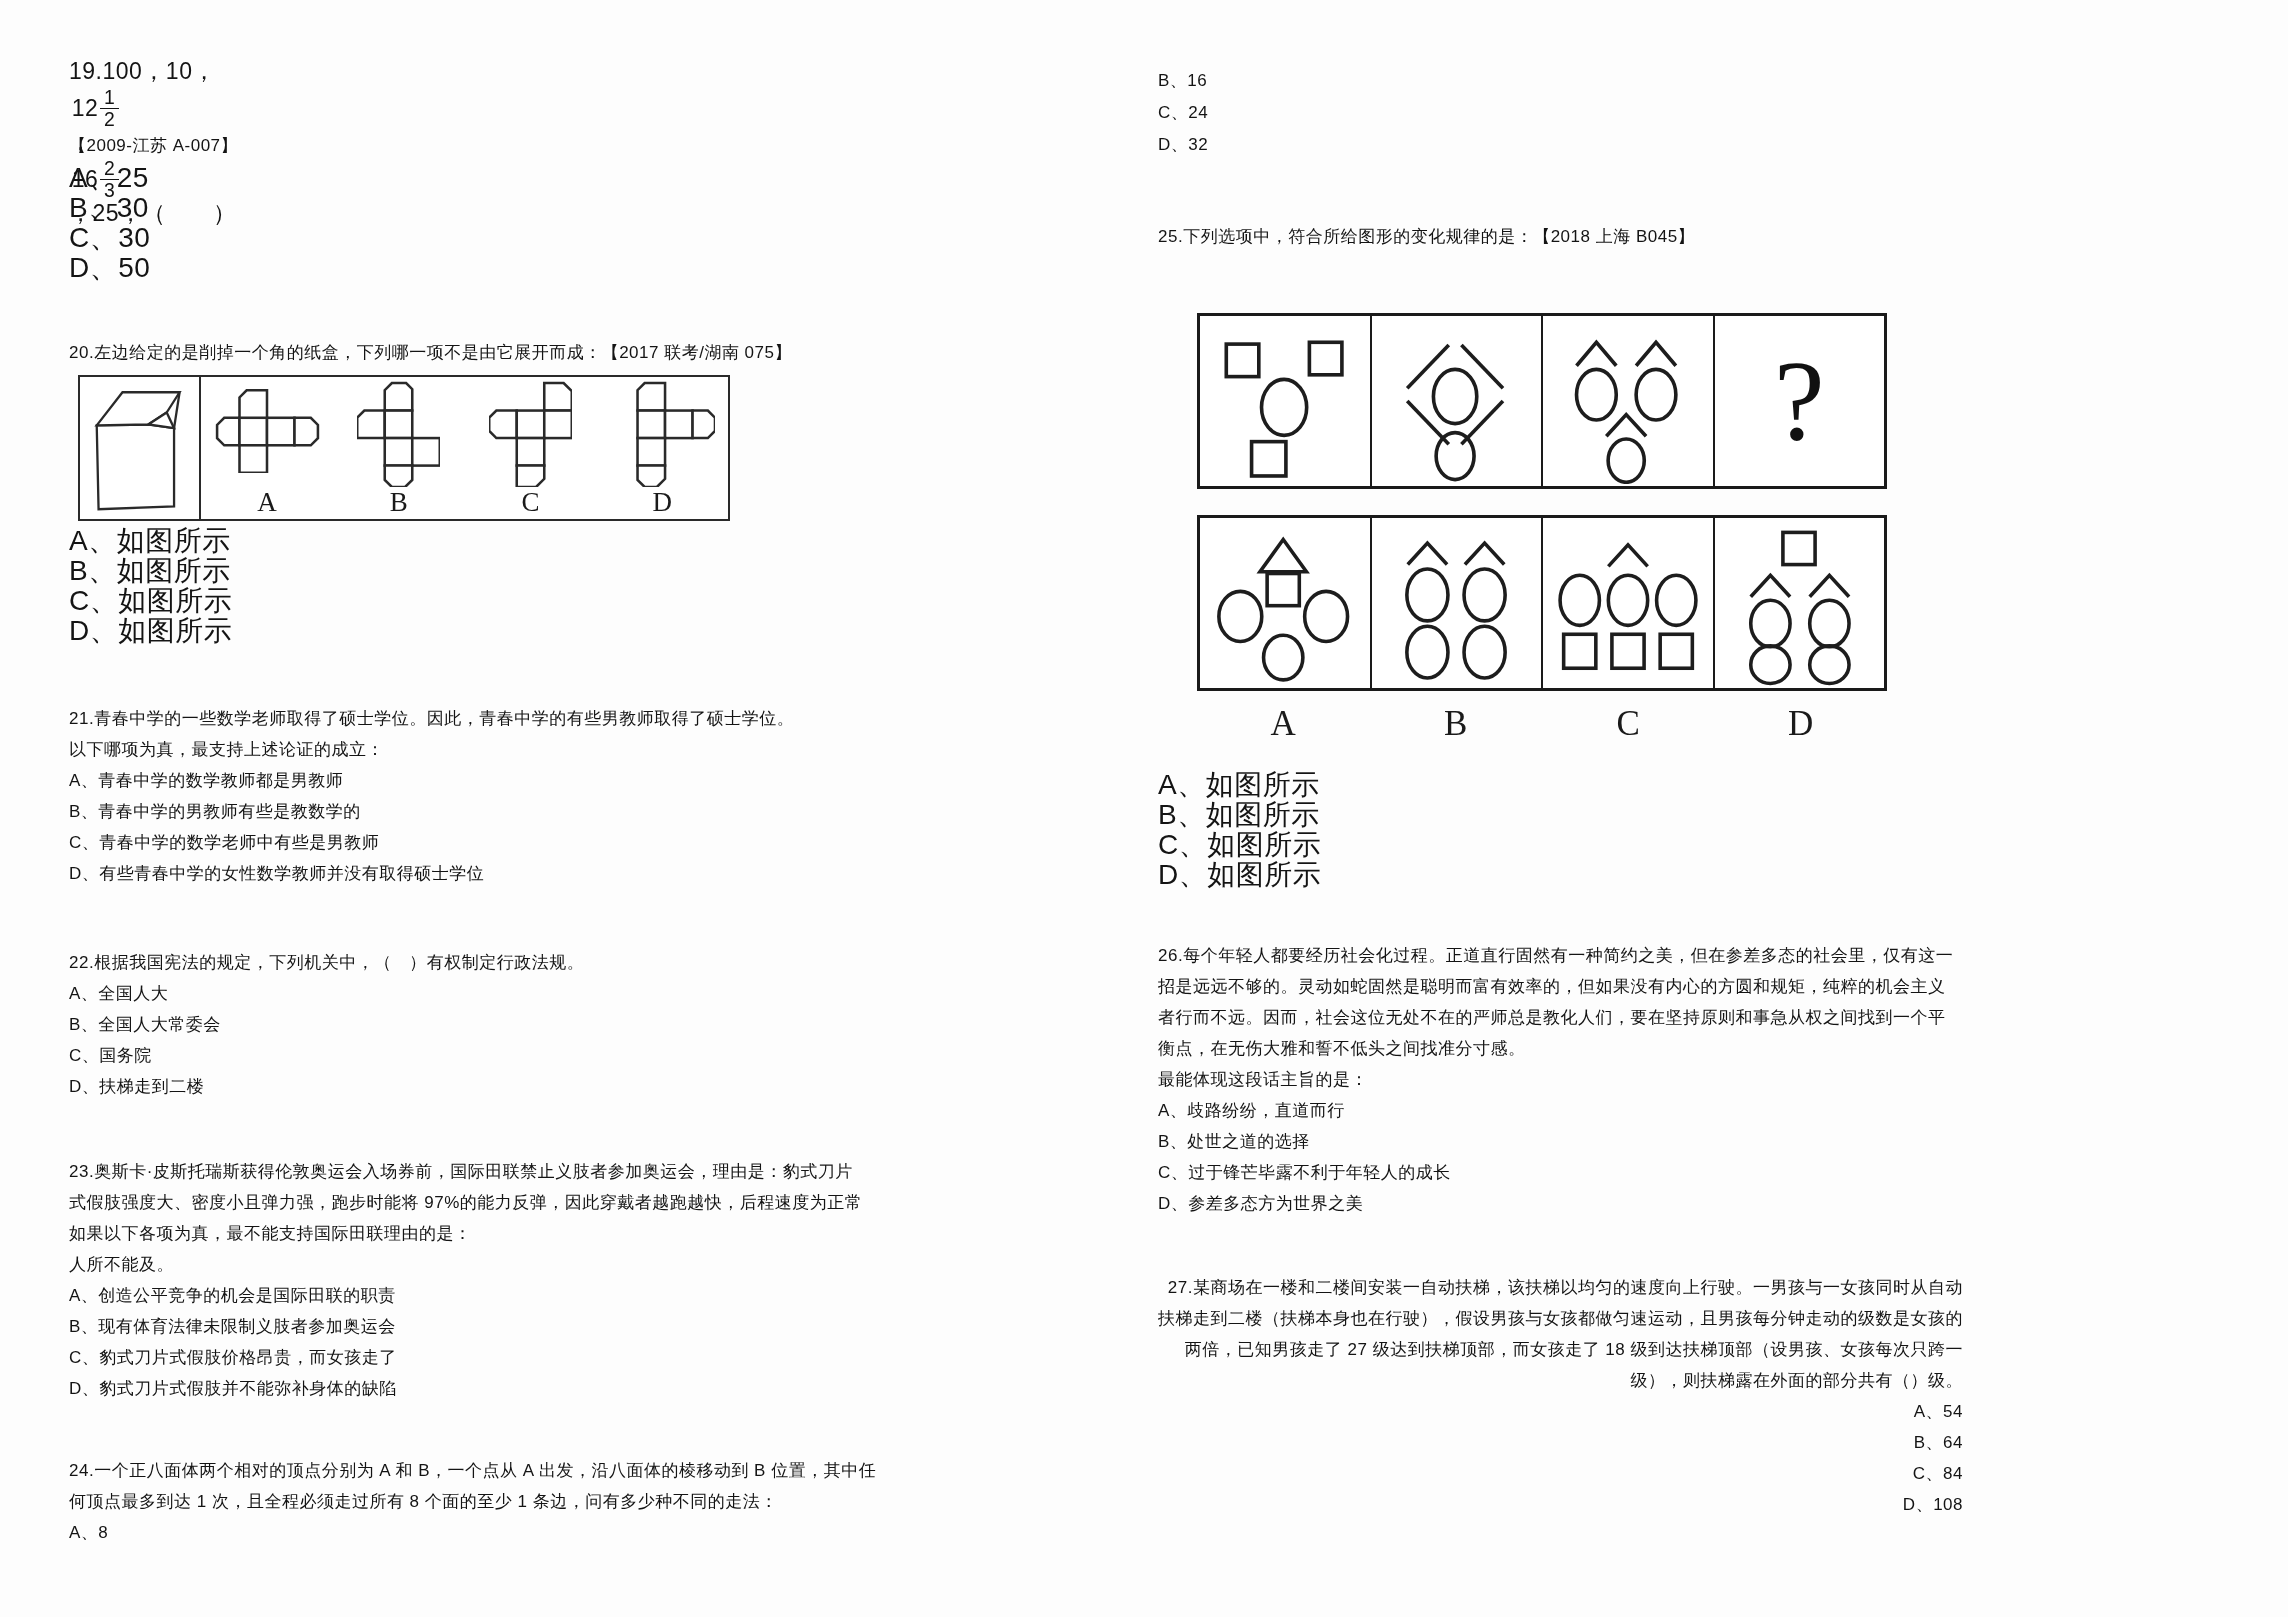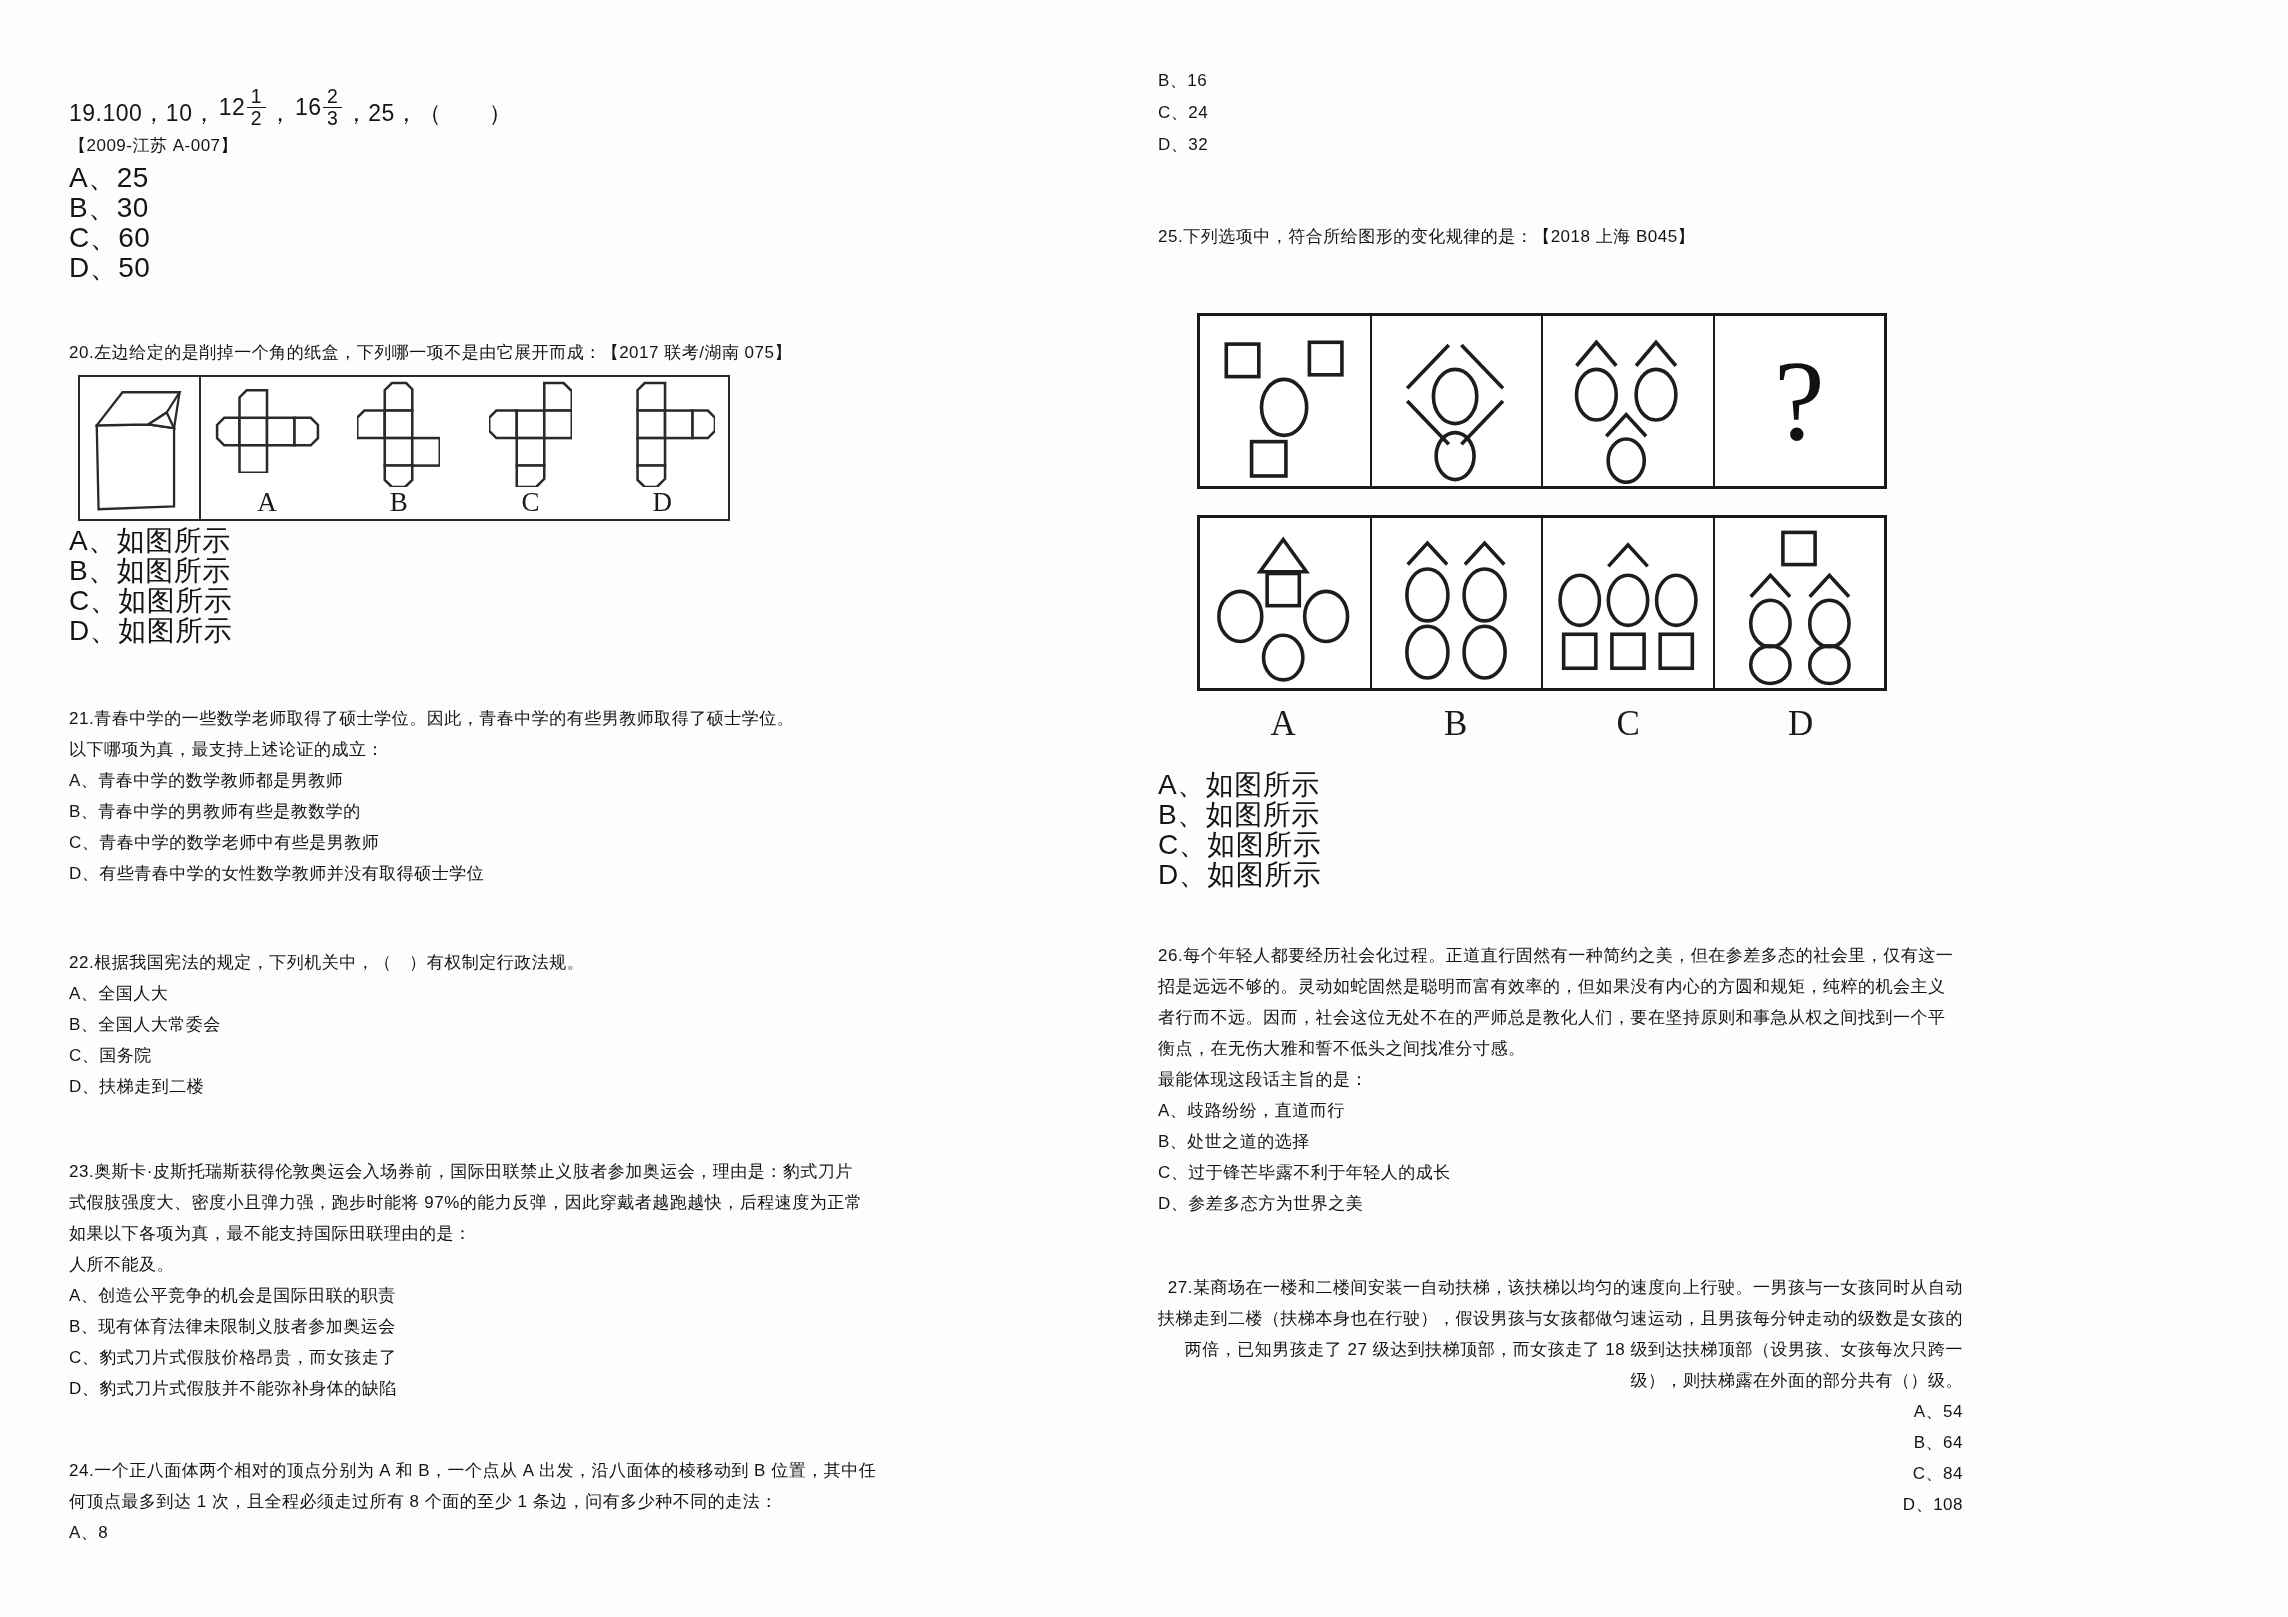--- a/index.html
+++ b/index.html
@@ -8,21 +8,21 @@
     background:#fdfdfd;color:#141414;
     font-family:"Liberation Sans","DejaVu Sans",sans-serif;
   }
   .q{position:absolute;}
   .line{font-size:17px;line-height:30px;white-space:nowrap;letter-spacing:0.5px;}
   .lh34 .line{line-height:31px;}
   .lh35 .line{line-height:32px;}
   .opt{font-size:28px;line-height:30px;white-space:nowrap;letter-spacing:0.5px;}
 
   
-  .fracline{display:flex;align-items:flex-end;font-size:23px;height:70px;letter-spacing:0.5px;}
+  .fracline{display:flex;align-items:flex-start;font-size:23px;height:70px;letter-spacing:0.5px;flex-direction:column;}
   .fracline .plain{line-height:28px;}
   .mixed{display:inline-flex;align-items:center;margin:0 2.8px;position:relative;top:1.8px;}
   .vfrac{display:inline-flex;flex-direction:column;align-items:center;font-size:19.4px;line-height:21px;margin-left:1.8px;}
   .vfrac .den{border-top:1.8px solid #141414;padding:0 3.7px;}
   .vfrac .num{padding:0 3.7px;}
 
   
   .figbox{border:2.8px solid #2a2a2a;background:#ffffff;display:flex;box-sizing:border-box;}
   #q20-figure{width:652px;height:146px;margin-top:6.5px;}
   .cube-cell{width:119px;border-right:2.8px solid #2a2a2a;display:flex;align-items:center;justify-content:center;}
@@ -61,21 +61,21 @@
         <span class="num">2</span>
         <span class="den">3</span>
       </span>
     </span>
     <span class="plain">，25，（　　）</span>
   </div>
   <div class="line" style="margin-top:3.7px;">【2009-江苏 A-007】</div>
   <div style="margin-top:2.8px;">
     <div class="opt">A、25</div>
     <div class="opt">B、30</div>
-    <div class="opt">C、60</div>
+    <div class="opt">C、30</div>
     <div class="opt">D、50</div>
   </div>
 </section>
 
 <section class="q" style="left:69px;top:338px;">
   <div class="line">20.左边给定的是削掉一个角的纸盒，下列哪一项不是由它展开而成：【2017 联考/湖南 075】</div>
 
   <div class="figbox" id="q20-figure" style="margin-left:9.2px;">
 
     <div class="cube-cell">

